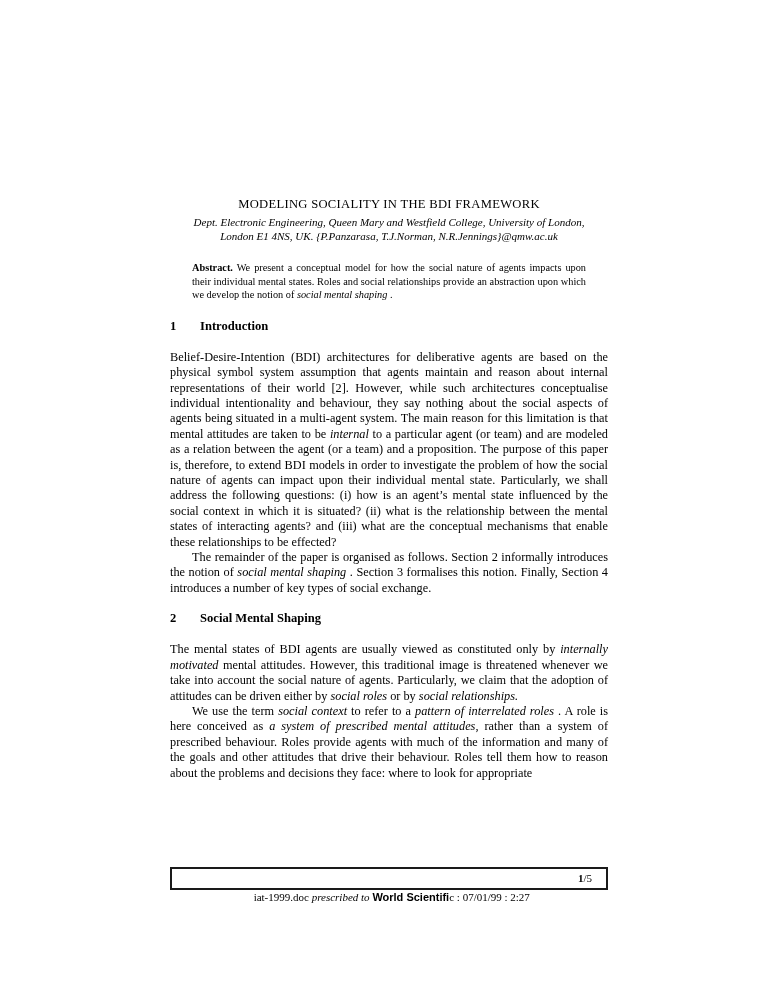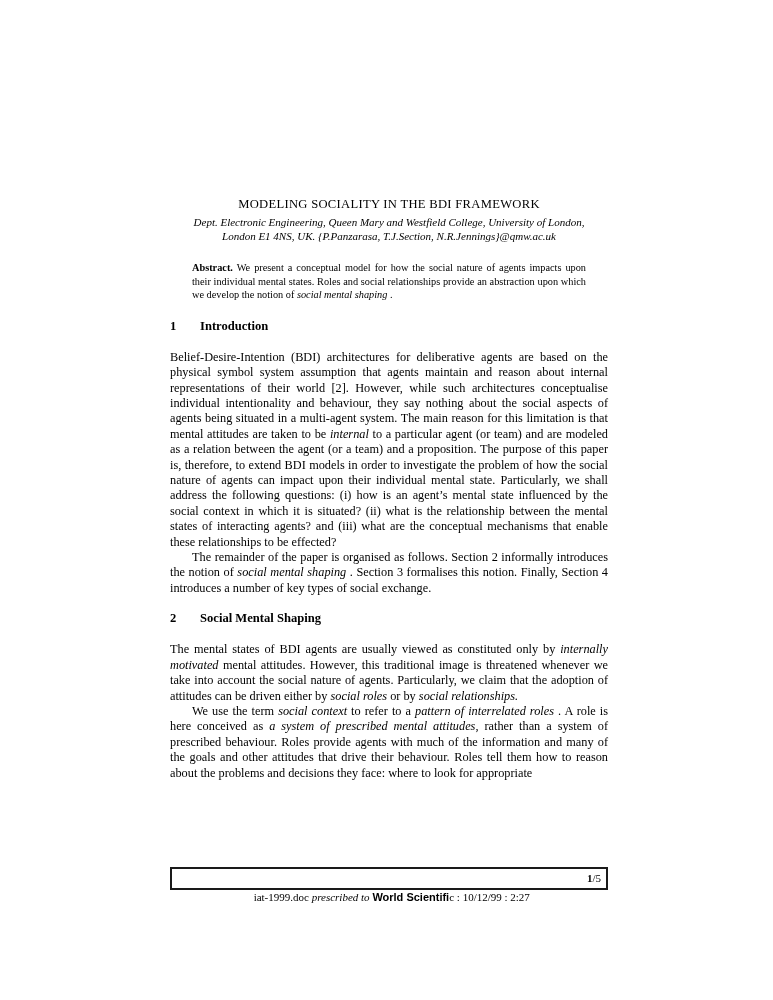--- a/index.html
+++ b/index.html
@@ -77,38 +77,38 @@
     width: 434px;
     height: 19px;
     border: 2px solid #1a1a1a;
     font-size: 11px;
     line-height: 19px;
     text-align: center;
     white-space: pre;
   }
   .page-indicator {
     position: absolute;
-    right: 5px;
+    right: 14px;
     top: 0;
   }
   .it { font-style: italic; }
   .bd { font-weight: bold; }
   .sans { font-family: "Liberation Sans", sans-serif; letter-spacing: 0; }
 </style>
 </head>
 <body>
 
 <div class="doc">
 
   <h1 class="title">MODELING SOCIALITY IN THE BDI FRAMEWORK</h1>
 
 
   <div class="affiliation">
     <div>Dept. Electronic Engineering, Queen Mary and Westfield College, University of London,</div>
-    <div>London E1 4NS, UK. {P.Panzarasa, T.J.Section, N.R.Jennings}@qmw.ac.uk</div>
+    <div>London E1 4NS, UK. {P.Panzarasa, T.J.Norman, N.R.Jennings}@qmw.ac.uk</div>
   </div>
 
   <p class="abstract"><span class="bd">Abstract.</span><span>  We present a conceptual model for how the social nature of agents impacts upon their individual mental states. Roles and social relationships provide an abstraction upon which we develop the notion of </span><span class="it">social mental shaping</span><span> .</span></p>
 
   <div class="section-heading sec1">
     <span class="sec-num">1</span><span>Introduction</span>
   </div>
 
   <p class="para after-heading"><span>Belief-Desire-Intention (BDI) architectures for deliberative agents are based on the physical symbol system assumption that agents maintain and reason about internal representations of their world [2]. However, while such architectures conceptualise individual intentionality and behaviour, they say nothing about the social aspects of agents being situated in a multi-agent system. The main reason for this limitation is that mental attitudes are taken to be </span><span class="it">internal</span><span> to a particular agent (or team) and are modeled as a relation between the agent (or a team) and a proposition. The purpose of this paper is, therefore, to extend BDI models in order to investigate the problem of how the social nature of agents can impact upon their individual mental state. Particularly, we shall address the following questions: (i) how is an agent’s mental state influenced by the social context in which it is situated? (ii)  what is the relationship between the mental states of interacting agents? and (iii) what are the conceptual mechanisms that enable these relationships to be effected?</span></p>
 
@@ -118,15 +118,15 @@
     <span class="sec-num">2</span><span>Social Mental Shaping</span>
   </div>
 
   <p class="para after-heading"><span>The mental states of BDI agents are usually viewed as constituted only by </span><span class="it">internally motivated</span><span> mental attitudes. However, this traditional image is threatened whenever we take into account the social nature of agents. Particularly, we claim that the adoption of attitudes can be driven either by </span><span class="it">social roles</span><span> or by </span><span class="it">social relationships.</span></p>
 
   <p class="para indent"><span>We use the term </span><span class="it">social context</span><span> to refer to a </span><span class="it">pattern of interrelated roles</span><span> . A role is here conceived as </span><span class="it">a system of prescribed mental attitudes</span><span>, rather than a system of prescribed behaviour. Roles provide agents with much of the information and many of the goals and other attitudes that drive their behaviour. Roles tell them how to reason about the problems and decisions they face: where to look for appropriate</span></p>
 
 </div>
 
 <div class="footer">
-  <span class="footer-text"><span>iat-1999.doc </span><span class="it">prescribed to </span><span class="bd sans">World Scientifi</span><span>c : 10/12/99 : 2:27</span></span>
+  <span class="footer-text"><span>iat-1999.doc </span><span class="it">prescribed to </span><span class="bd sans">World Scientifi</span><span>c : 07/01/99 : 2:27</span></span>
   <span class="page-indicator"><span class="bd">1</span><span>/5</span></span>
 </div>
 
 </body></html>

